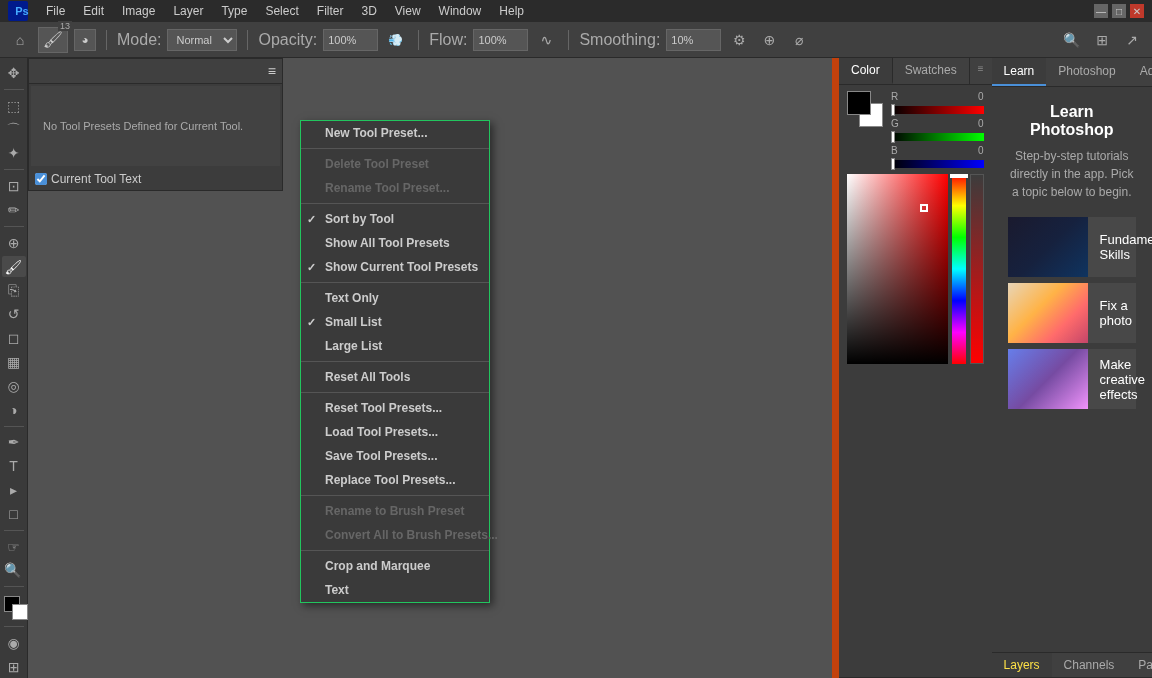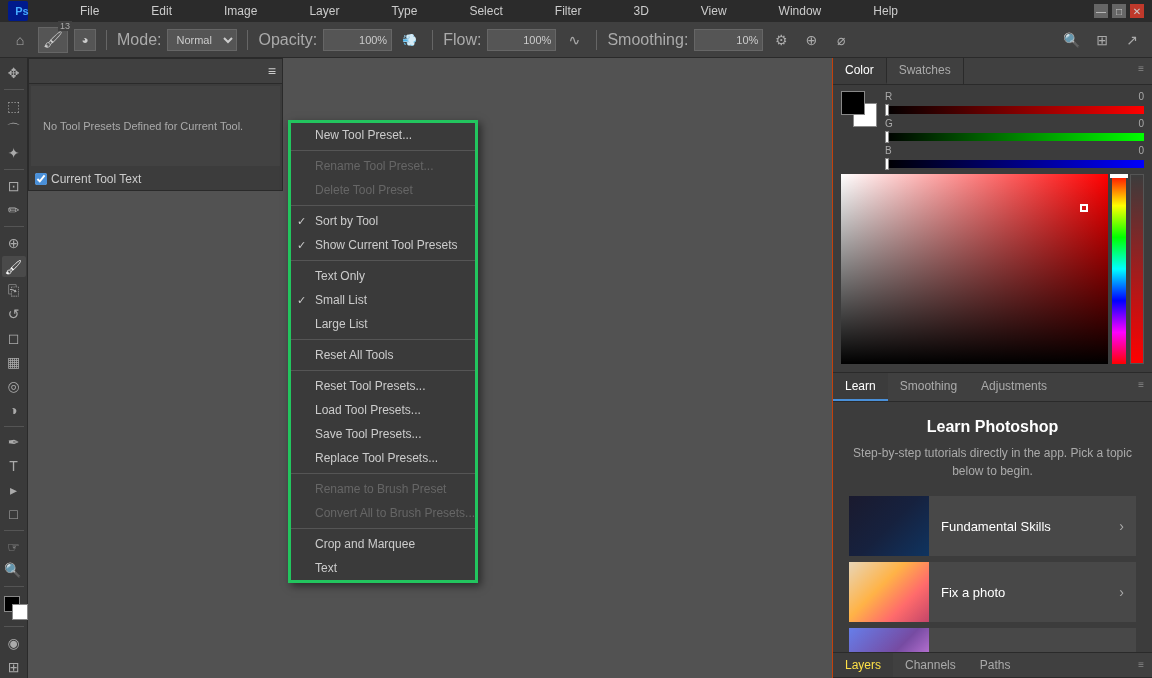--- a/index.html
+++ b/index.html
@@ -36,21 +36,20 @@
       justify-content: center;
       margin-right: 8px;
       border-radius: 2px;
       padding-left: 8px;
     }
     .menu-item {
       padding: 2px 8px;
       color: #ccc;
       cursor: pointer;
       font-size: 12px;
-      margin-left: 34px;
     }
     .window-controls {
       margin-left: auto;
       display: flex;
       gap: 4px;
     }
     .win-btn {
       width: 14px;
       height: 14px;
       background: #666;
@@ -97,22 +96,22 @@
       cursor: pointer;
       min-width: 70px;
     }
     .toolbar-value {
       background: #555;
       border: 1px solid #666;
       color: #ccc;
       height: 22px;
       padding: 0 4px;
       font-size: 11px;
-      width: 69px;
-      text-align: right;
+      width: 55px;
+      text-align: left;
     }
     .toolbar-sep {
       width: 1px;
       height: 20px;
       background: #666;
       margin: 0 4px;
     }
 
     
     #main {
@@ -192,26 +191,27 @@
     .tp-checkbox {
       width: 12px;
       height: 12px;
       accent-color: #4a90d9;
     }
 
     
     #context-menu {
       position: absolute;
       top: 62px;
-      left: 260px;
+      left: 272px;
       width: 190px;
       background: #3a3a3a;
-      border: 3px solid #22c55e;
+      border: 1px solid #22c55e;
       z-index: 100;
       box-shadow: 3px 3px 8px rgba(0,0,0,0.5);
+      font-weight: bold;
     }
     .cm-item {
       padding: 5px 20px 5px 24px;
       color: #ccc;
       cursor: pointer;
       font-size: 12px;
       position: relative;
       white-space: nowrap;
     }
     .cm-item.highlighted { background: #1a6bbf; color: #fff; }
@@ -223,23 +223,22 @@
       top: 50%;
       transform: translateY(-50%);
       font-size: 11px;
       color: #ccc;
     }
 
     
     #right-panel {
       width: 320px;
       background: #3a3a3a;
-      border-left: 1px solid #c2410c;
-      display: flex;
-      flex-direction: column;
+      border-left: 7px solid #c2410c;
+      display: flex;
     }
 
     
     #color-panel {
       background: #3c3c3c;
       border-bottom: 1px solid #2a2a2a;
     }
     .panel-tabs {
       display: flex;
       background: #404040;
@@ -494,27 +493,28 @@
       </div>
       <div class="tp-footer">
         <input type="checkbox" class="tp-checkbox" checked="" style="">
         <span>Current Tool Text</span>
       </div>
     </div>
 
     <div id="context-menu">
       <div class="cm-item">New Tool Preset...</div>
       <div class="cm-sep"></div>
+      <div class="cm-item disabled">Delete Tool Preset</div>
       <div class="cm-item disabled">Rename Tool Preset...</div>
-      <div class="cm-item disabled">Delete Tool Preset</div>
       <div class="cm-sep"></div>
       <div class="cm-item">
         <span class="cm-check">✓</span>
         Sort by Tool
       </div>
+      <div class="cm-item">Show All Tool Presets</div>
       <div class="cm-item">
         <span class="cm-check">✓</span>
         Show Current Tool Presets
       </div>
       <div class="cm-sep"></div>
       <div class="cm-item">Text Only</div>
       <div class="cm-item">
         <span class="cm-check">✓</span>
         Small List
       </div>
@@ -584,21 +584,21 @@
           <div style="width:100%;height:100%;background:linear-gradient(to bottom,#ff0000,#ffff00,#00ff00,#00ffff,#0000ff,#ff00ff,#ff0000);"></div>
           <div style="position:absolute;top:0;right:-2px;width:18px;height:4px;background:transparent;border-top:2px solid white;border-bottom:2px solid white;"></div>
         </div>
         <div style="width:14px;height:190px;background:linear-gradient(to bottom,rgba(255,0,0,0),rgba(255,0,0,1));border:1px solid #555;"></div>
       </div>
     </div>
 
     <div id="learn-panel">
       <div class="learn-tabs">
         <div class="learn-tab active">Learn</div>
-        <div class="learn-tab">Smoothing</div>
+        <div class="learn-tab">Photoshop</div>
         <div class="learn-tab">Adjustments</div>
         <div class="learn-expand">≡</div>
       </div>
       <div class="learn-content">
         <div class="learn-title">Learn Photoshop</div>
         <div class="learn-desc">Step-by-step tutorials directly in the app. Pick a
 topic below to begin.</div>
         <div class="learn-card">
           <div class="learn-card-thumb">
             <div class="thumb-dark"></div>

